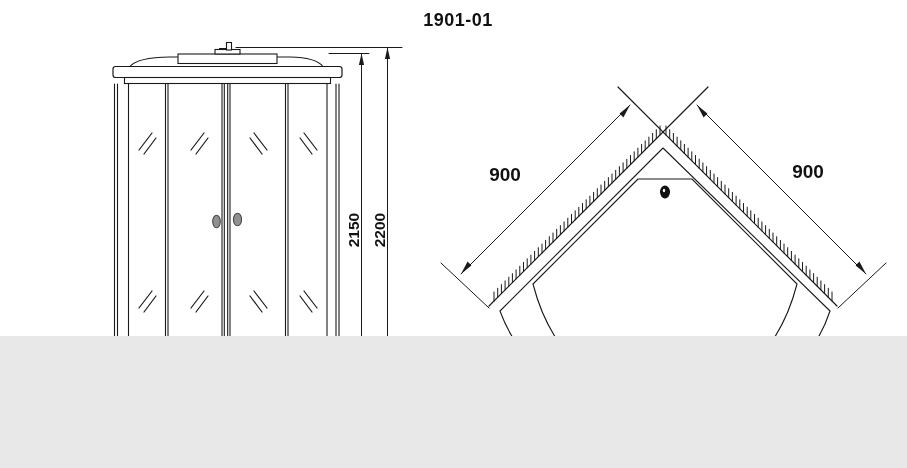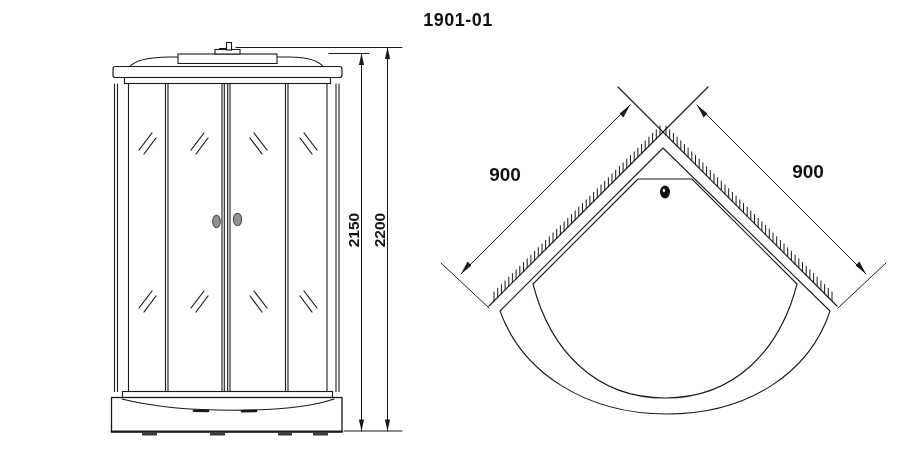--- a/index.html
+++ b/index.html
@@ -1,18 +1,18 @@
 <!DOCTYPE html>
 <html><head>
 <meta charset="utf-8">
 <style>
   html,body{margin:0;padding:0;background:#e8e8e8;}
   #canvas{
     position:relative;
-    width:907px;height:468px;
+    width:907px;height:336px;
     background:#ffffff;
     font-family:"Liberation Sans", sans-serif;
     overflow:hidden;
   }
   svg{position:absolute;left:0;top:0;}
   .lbl{
     position:absolute;
     color:#111;
     font-weight:bold;
     text-align:center;

